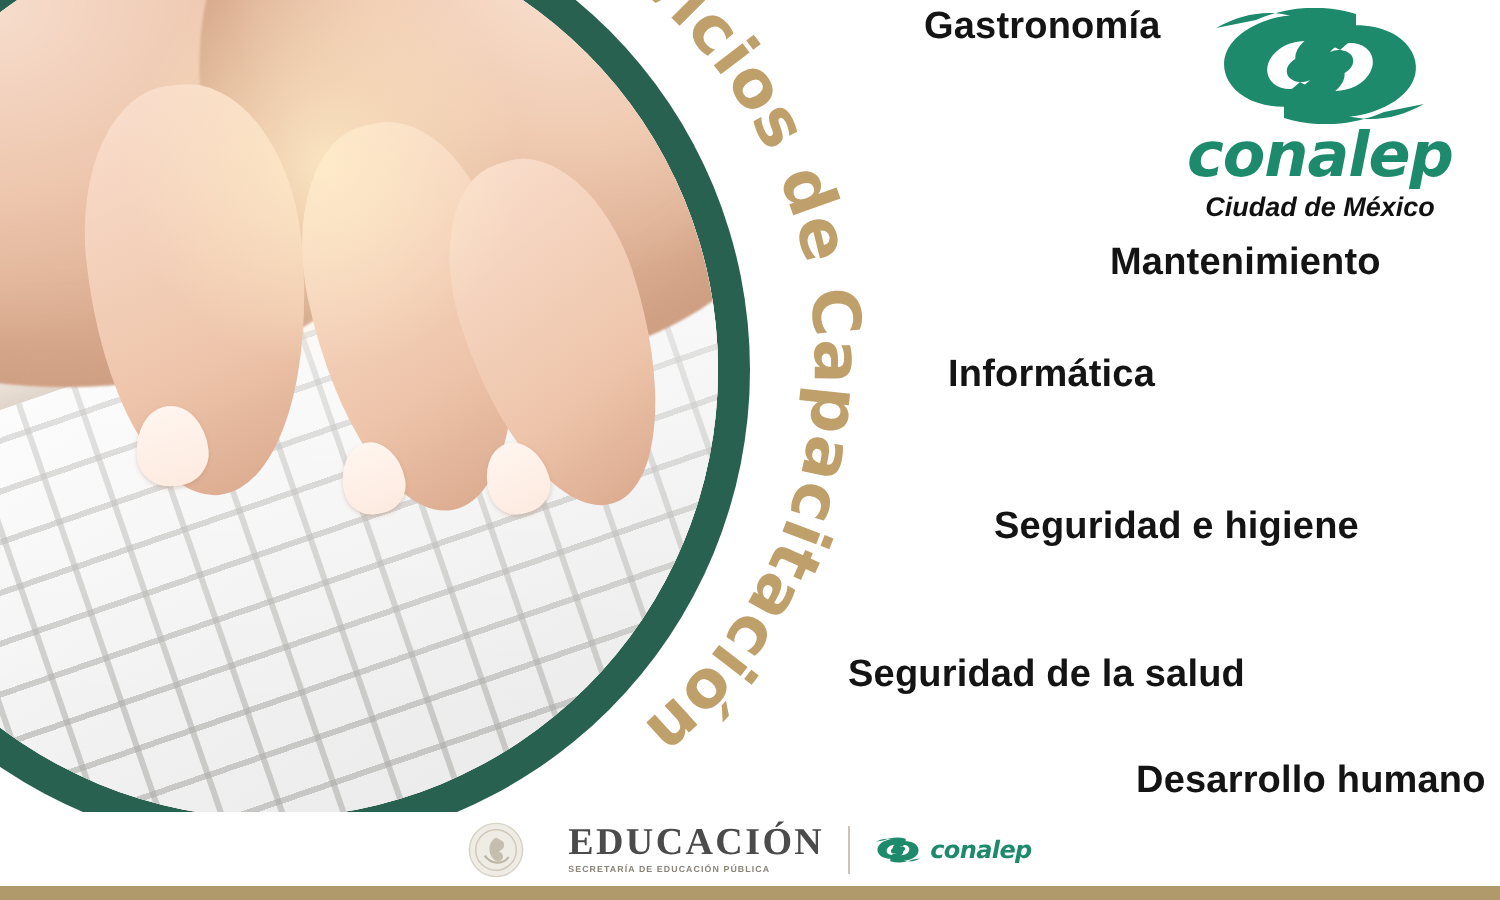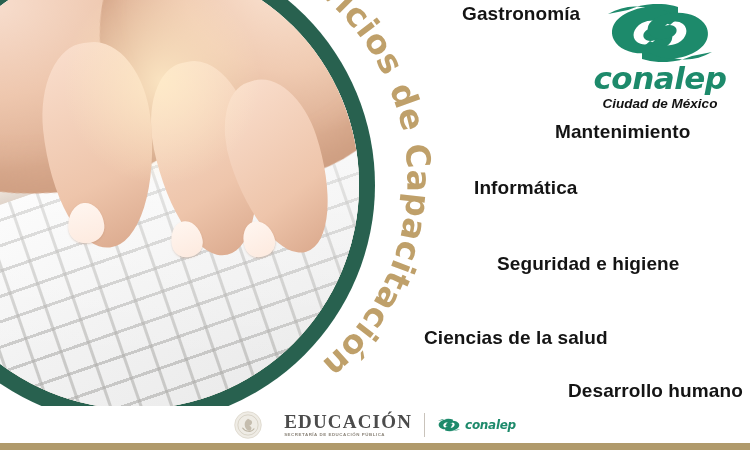--- a/index.html
+++ b/index.html
@@ -172,21 +172,21 @@
       <text class="arc-text">
         <textPath href="#titleArc" startOffset="2%">Servicios de Capacitación</textPath>
       </text>
     </svg>
   </div>
 
   <div class="course" id="course-0">Gastronomía</div>
   <div class="course" id="course-1">Mantenimiento</div>
   <div class="course" id="course-2">Informática</div>
   <div class="course" id="course-3">Seguridad e higiene</div>
-  <div class="course" id="course-4">Ciencias de la salud</div>
+  <div class="course" id="course-4">Seguridad de la salud</div>
   <div class="course" id="course-5">Desarrollo humano</div>
 
   <div class="brand">
     <svg class="brand-mark" width="112" height="58" viewBox="0 0 112 58">
       <g fill="#1d8a6b">
         <path d="M4 10 C22 0, 40 0, 54 10 C62 16, 68 18, 74 15 L74 3 C58 -2, 40 -1, 24 6 Z"></path>
         <path d="M108 48 C90 58, 72 58, 58 48 C50 42, 44 40, 38 43 L38 55 C54 60, 72 59, 88 52 Z"></path>
         <path d="M30 6 C12 12, 4 24, 10 36 C16 47, 32 52, 50 48 C62 45, 70 38, 68 31 C66 24, 56 21, 47 24 C41 26, 38 30, 40 34 C42 37, 47 38, 51 36 C47 41, 38 42, 33 38 C27 33, 29 24, 38 19 C46 15, 58 16, 66 21 L74 14 C62 4, 44 1, 30 6 Z"></path>
         <path d="M82 52 C100 46, 108 34, 102 22 C96 11, 80 6, 62 10 C50 13, 42 20, 44 27 C46 34, 56 37, 65 34 C71 32, 74 28, 72 24 C70 21, 65 20, 61 22 C65 17, 74 16, 79 20 C85 25, 83 34, 74 39 C66 43, 54 42, 46 37 L38 44 C50 54, 68 57, 82 52 Z"></path>
       </g>

